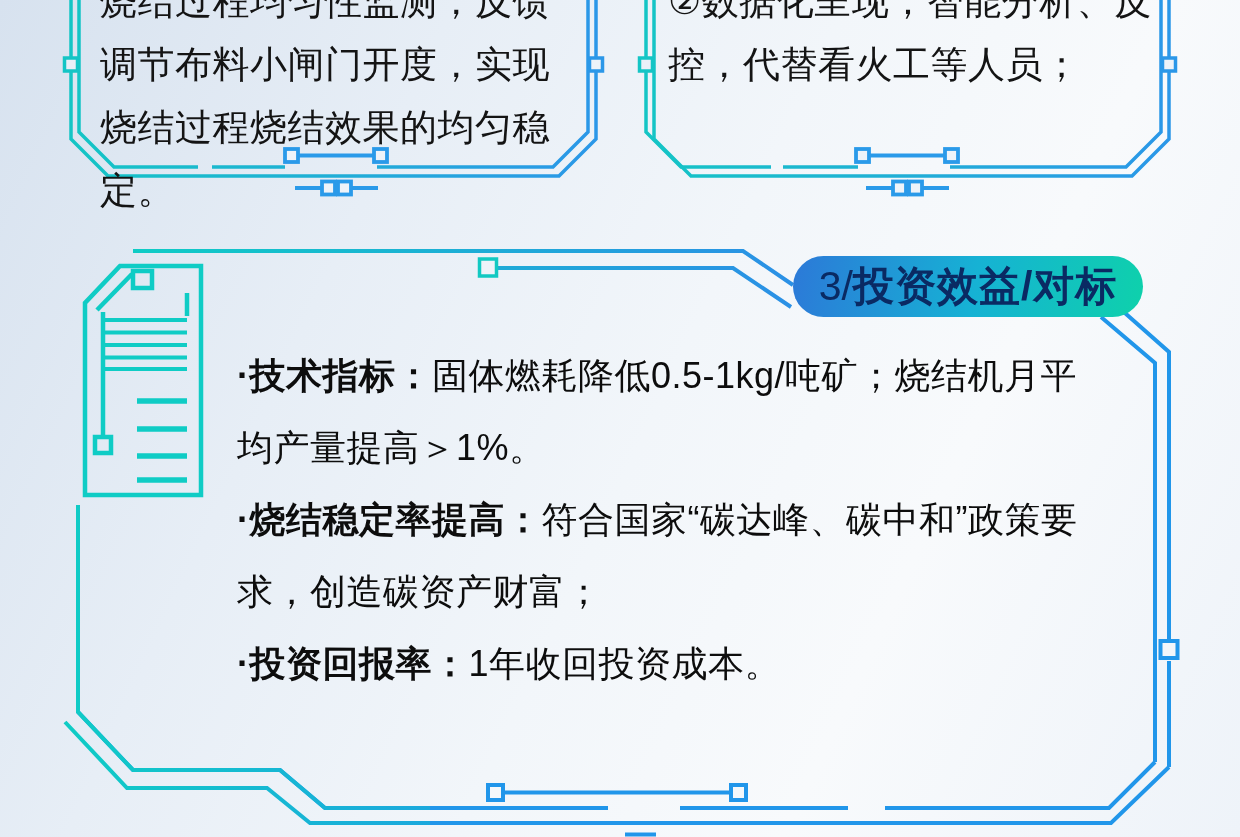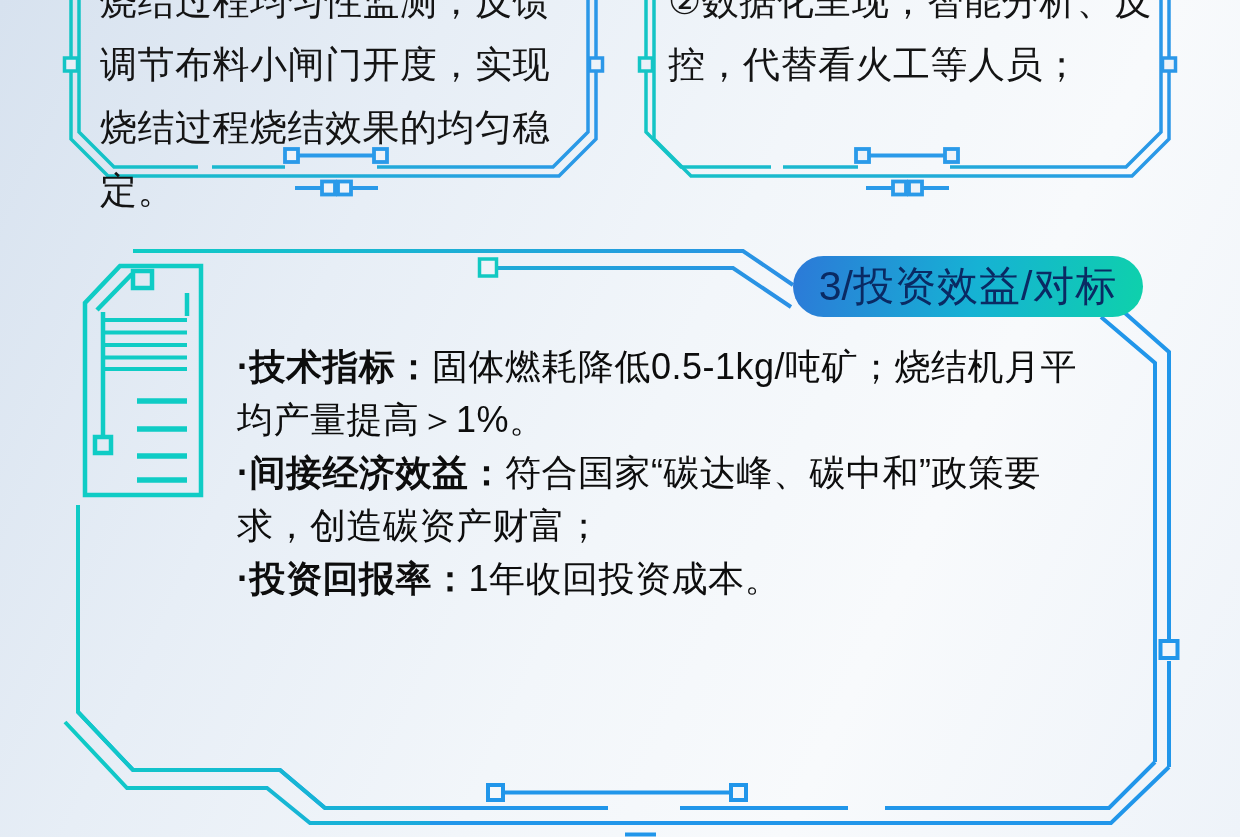--- a/index.html
+++ b/index.html
@@ -17,24 +17,24 @@
   .box-text p{margin:0;}
   #box1-text{left:100px;top:-30px;}
   #box2-text{left:668px;top:-30px;}
   .badge{
     position:absolute;left:793px;top:256px;width:350px;height:61px;z-index:4;
     border-radius:31px;display:flex;align-items:center;justify-content:center;
     background:linear-gradient(100deg,#2c79d8 0%,#16b2d4 52%,#0ed1ab 100%);
     color:#0a2a63;font-size:41px;white-space:nowrap;
   }
   .badge .num{font-weight:500;}
-  .badge .lbl{font-weight:400;letter-spacing:1px;}
+  .badge .lbl{font-weight:700;letter-spacing:1px;}
   .benefits{
     position:absolute;left:237px;top:340px;width:862px;z-index:3;
-    color:#0d0d0d;font-size:36px;line-height:53px;letter-spacing:0.5px;
+    color:#0d0d0d;font-size:36px;line-height:72px;letter-spacing:0.5px;
   }
   .benefits p{margin:0;}
   .benefits .lead{font-weight:700;}
 </style>
 </head>
 <body>
 
 <svg class="layer" width="1240" height="837" viewBox="0 0 1240 837">
   <defs>
     <linearGradient id="g1" gradientUnits="userSpaceOnUse" x1="71" y1="0" x2="596" y2="0">
@@ -128,15 +128,15 @@
   <p>②数据化呈现，智能分析、反控，代替看火工等人员；</p>
 </div>
 
 <div class="badge">
   <span class="num">3/</span>
     <span class="lbl">投资效益/对标</span>
 </div>
 
 <div class="benefits">
   <p><span class="lead">·技术指标：</span><span>固体燃耗降低0.5-1kg/吨矿；烧结机月平均产量提高＞1%。</span></p>
-  <p><span class="lead">·间接经济效益：</span><span>符合国家“碳达峰、碳中和”政策要求，创造碳资产财富；</span></p>
+  <p><span class="lead">·烧结稳定率提高：</span><span>符合国家“碳达峰、碳中和”政策要求，创造碳资产财富；</span></p>
   <p><span class="lead">·投资回报率：</span><span>1年收回投资成本。</span></p>
 </div>
 
 </body></html>

